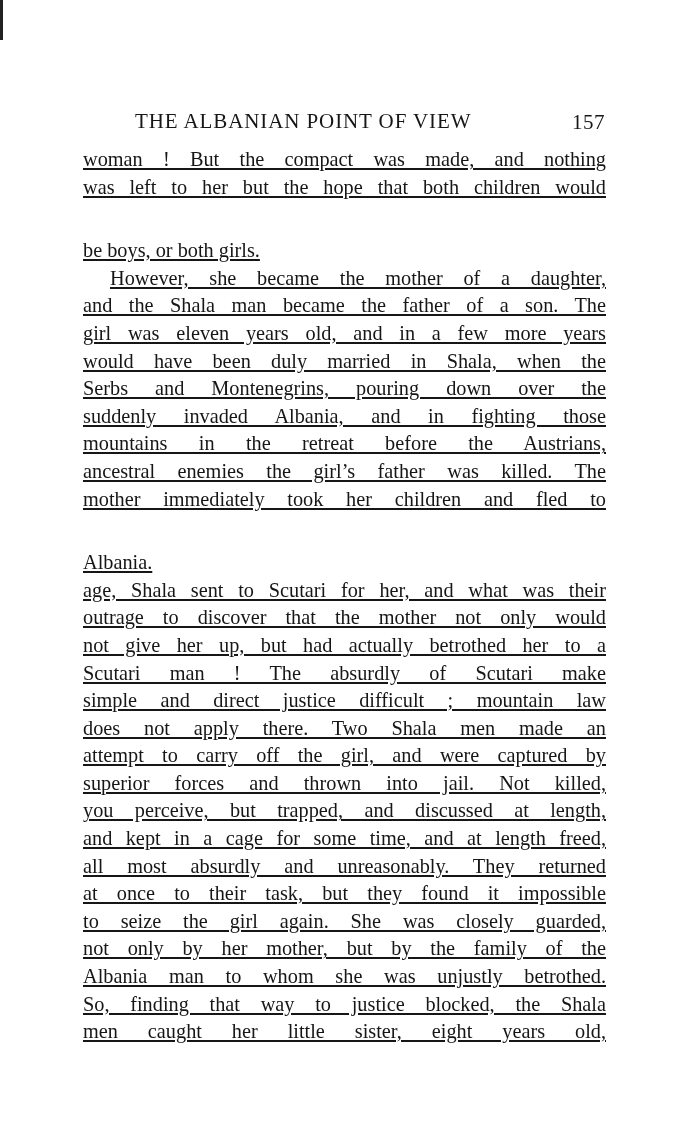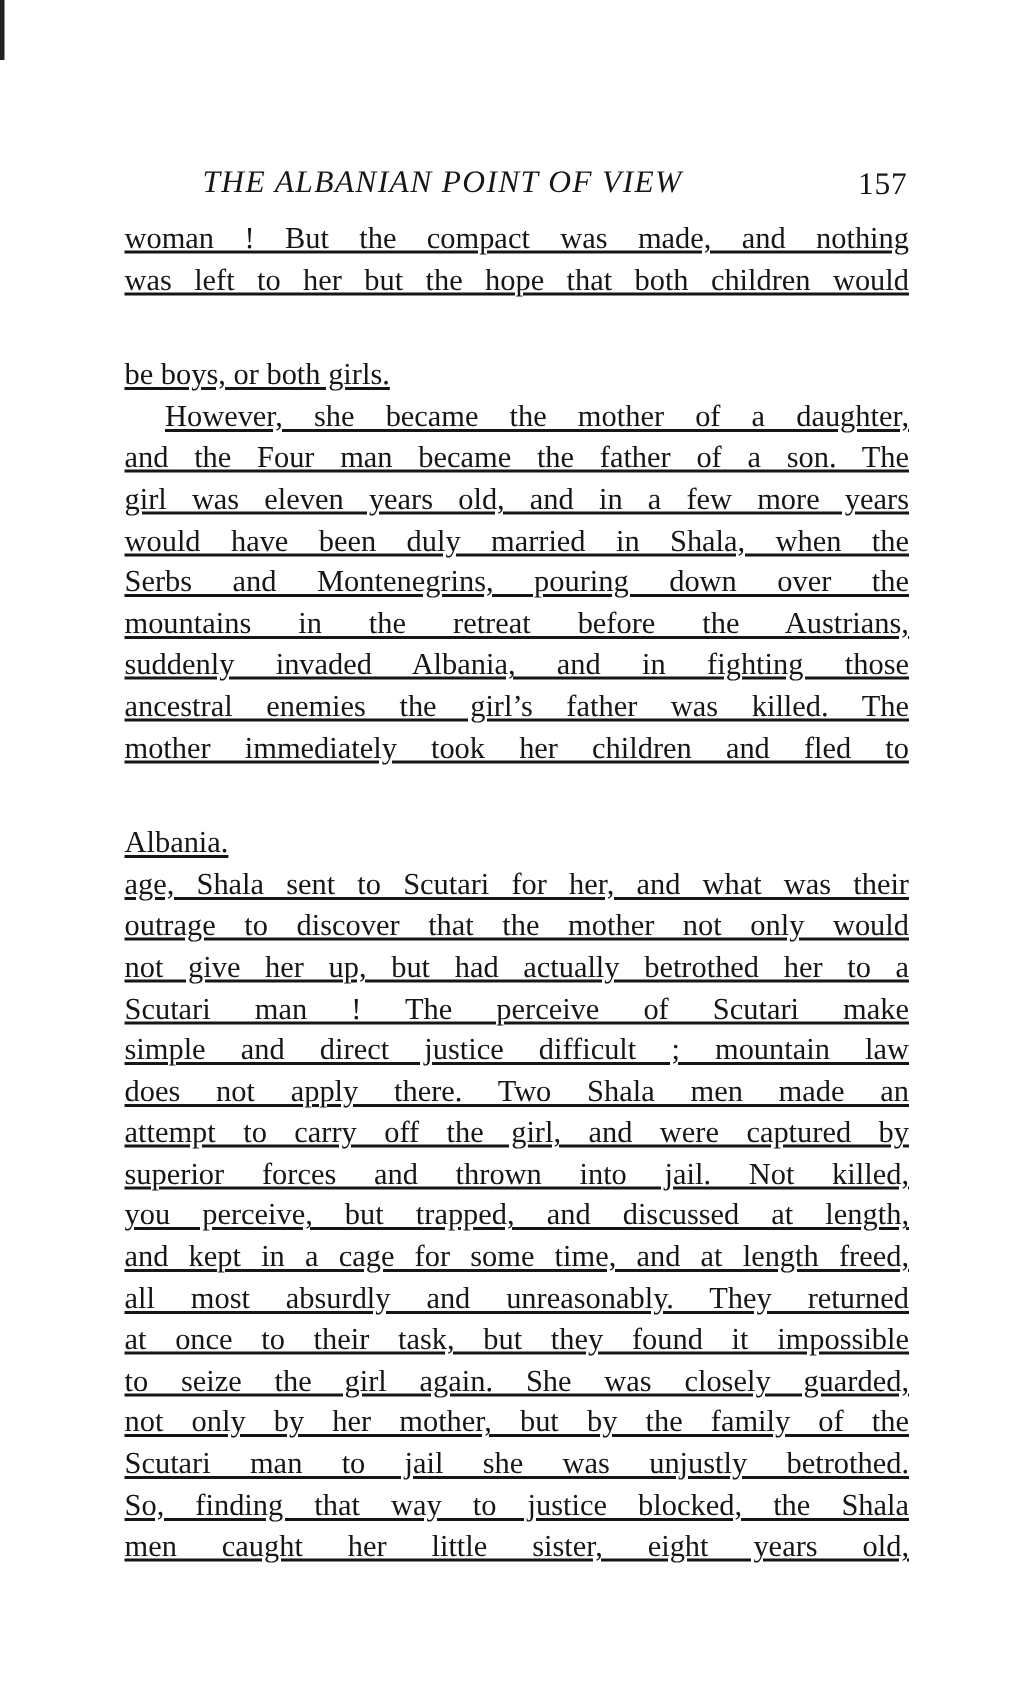--- a/index.html
+++ b/index.html
@@ -30,21 +30,20 @@
       width: 470px;
       height: 30px;
       font-size: 21px;
       letter-spacing: 0.9px;
       white-space: nowrap;
     }
     .running-head .title {
       position: absolute;
       left: 0;
       top: 0;
-      font-style: italic;
     }
     .running-head .folio {
       position: absolute;
       right: 0;
       top: 1px;
       font-size: 21px;
       letter-spacing: 0.5px;
     }
     .text-block {
       position: absolute;
@@ -78,39 +77,39 @@
 <div class="running-head">
   <span class="title">THE ALBANIAN POINT OF VIEW</span>
   <span class="folio">157</span>
 </div>
 
 <div class="text-block">
   <span class="line">woman ! But the compact was made, and nothing</span>
   <span class="line">was left to her but the hope that both children would</span>
   <span class="line last">be boys, or both girls.</span>
   <span class="line indent">However, she became the mother of a daughter,</span>
-  <span class="line">and the Four man became the father of a son. The</span>
+  <span class="line">and the Shala man became the father of a son. The</span>
   <span class="line">girl was eleven years old, and in a few more years</span>
   <span class="line">would have been duly married in Shala, when the</span>
   <span class="line">Serbs and Montenegrins, pouring down over the</span>
+  <span class="line">suddenly invaded Albania, and in fighting those</span>
   <span class="line">mountains in the retreat before the Austrians,</span>
-  <span class="line">suddenly invaded Albania, and in fighting those</span>
   <span class="line">ancestral enemies the girl’s father was killed. The</span>
   <span class="line">mother immediately took her children and fled to</span>
   <span class="line last">Albania.</span>
   <span class="line">age, Shala sent to Scutari for her, and what was their</span>
   <span class="line">outrage to discover that the mother not only would</span>
   <span class="line">not give her up, but had actually betrothed her to a</span>
-  <span class="line">Scutari man ! The perceive of Scutari make</span>
+  <span class="line">Scutari man ! The absurdly of Scutari make</span>
   <span class="line">simple and direct justice difficult ; mountain law</span>
   <span class="line">does not apply there. Two Shala men made an</span>
   <span class="line">attempt to carry off the girl, and were captured by</span>
   <span class="line">superior forces and thrown into jail. Not killed,</span>
   <span class="line">you perceive, but trapped, and discussed at length,</span>
   <span class="line">and kept in a cage for some time, and at length freed,</span>
   <span class="line">all most absurdly and unreasonably. They returned</span>
   <span class="line">at once to their task, but they found it impossible</span>
   <span class="line">to seize the girl again. She was closely guarded,</span>
   <span class="line">not only by her mother, but by the family of the</span>
-  <span class="line">Scutari man to jail she was unjustly betrothed.</span>
+  <span class="line">Albania man to whom she was unjustly betrothed.</span>
   <span class="line">So, finding that way to justice blocked, the Shala</span>
   <span class="line">men caught her little sister, eight years old,</span>
 </div>
 
 </body></html>

